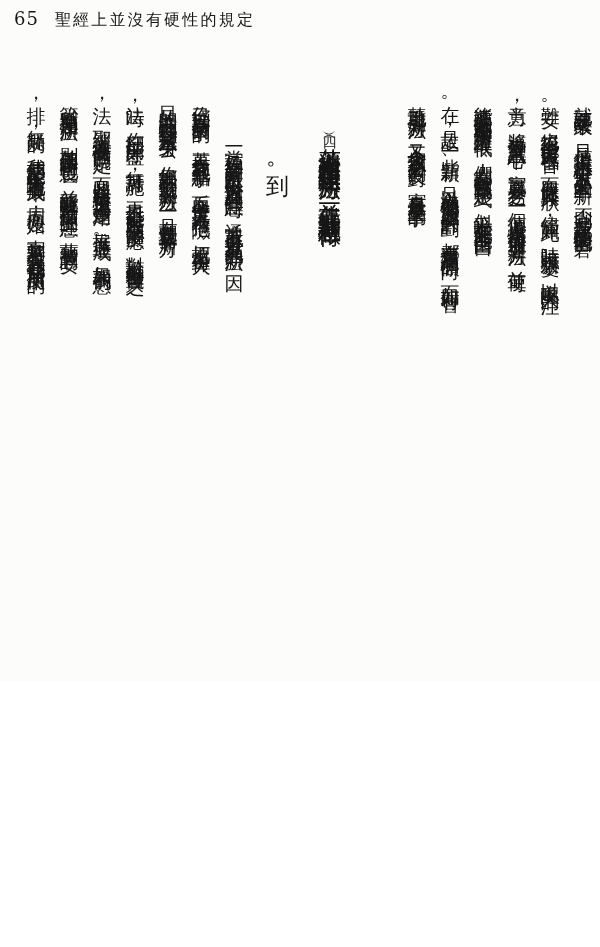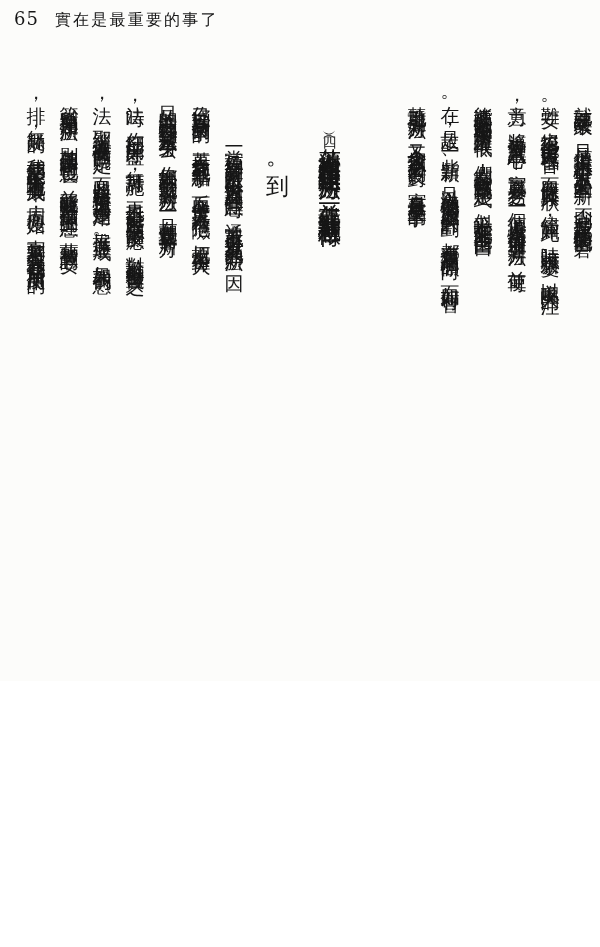--- a/index.html
+++ b/index.html
@@ -59,21 +59,21 @@
   .cb3{right:448px;} .cb4{right:481px;} .cb5{right:514px;}
   .cb6{right:547px;}
 </style>
 </head>
 <body>
 
 <div class="page">
 
   <div class="running-head">
     <span class="page-num">65</span>
-    <span class="running-title">實在是最重要的事了</span>
+    <span class="running-title">聖經上並沒有硬性的規定</span>
   </div>
 
   <div class="vcol ca0">就註定要失敗了。只是傳道人得小心不可引進不必要的革新，否則這些新花樣終必使他困窘</div>
   <div class="vcol ca1">難安。也絕不能擅自更改福音，而應保留其原狀。儘管如此，時時求新求變、以喚醒人的注</div>
   <div class="vcol ca2">意力，將福音灌入羣眾心中，實屬必要之務。一個傳道人應當懂得如何引進新方法，並使可</div>
   <div class="vcol ca3">能遭受的抵制或反作用力降至最低。人們都喜歡敎會的既定形式，似乎唯有如此才能自由自</div>
   <div class="vcol ca4">在。是故，一些新穎、足以激起他們情感或參與的計劃，都有遭遇拒絕的傾向。而如何有智</div>
   <div class="vcol ca5">慧地引薦新方法，又不會招致不必要的反對，實在是最重要的事了。</div>
 
   <div class="hcol ha">

